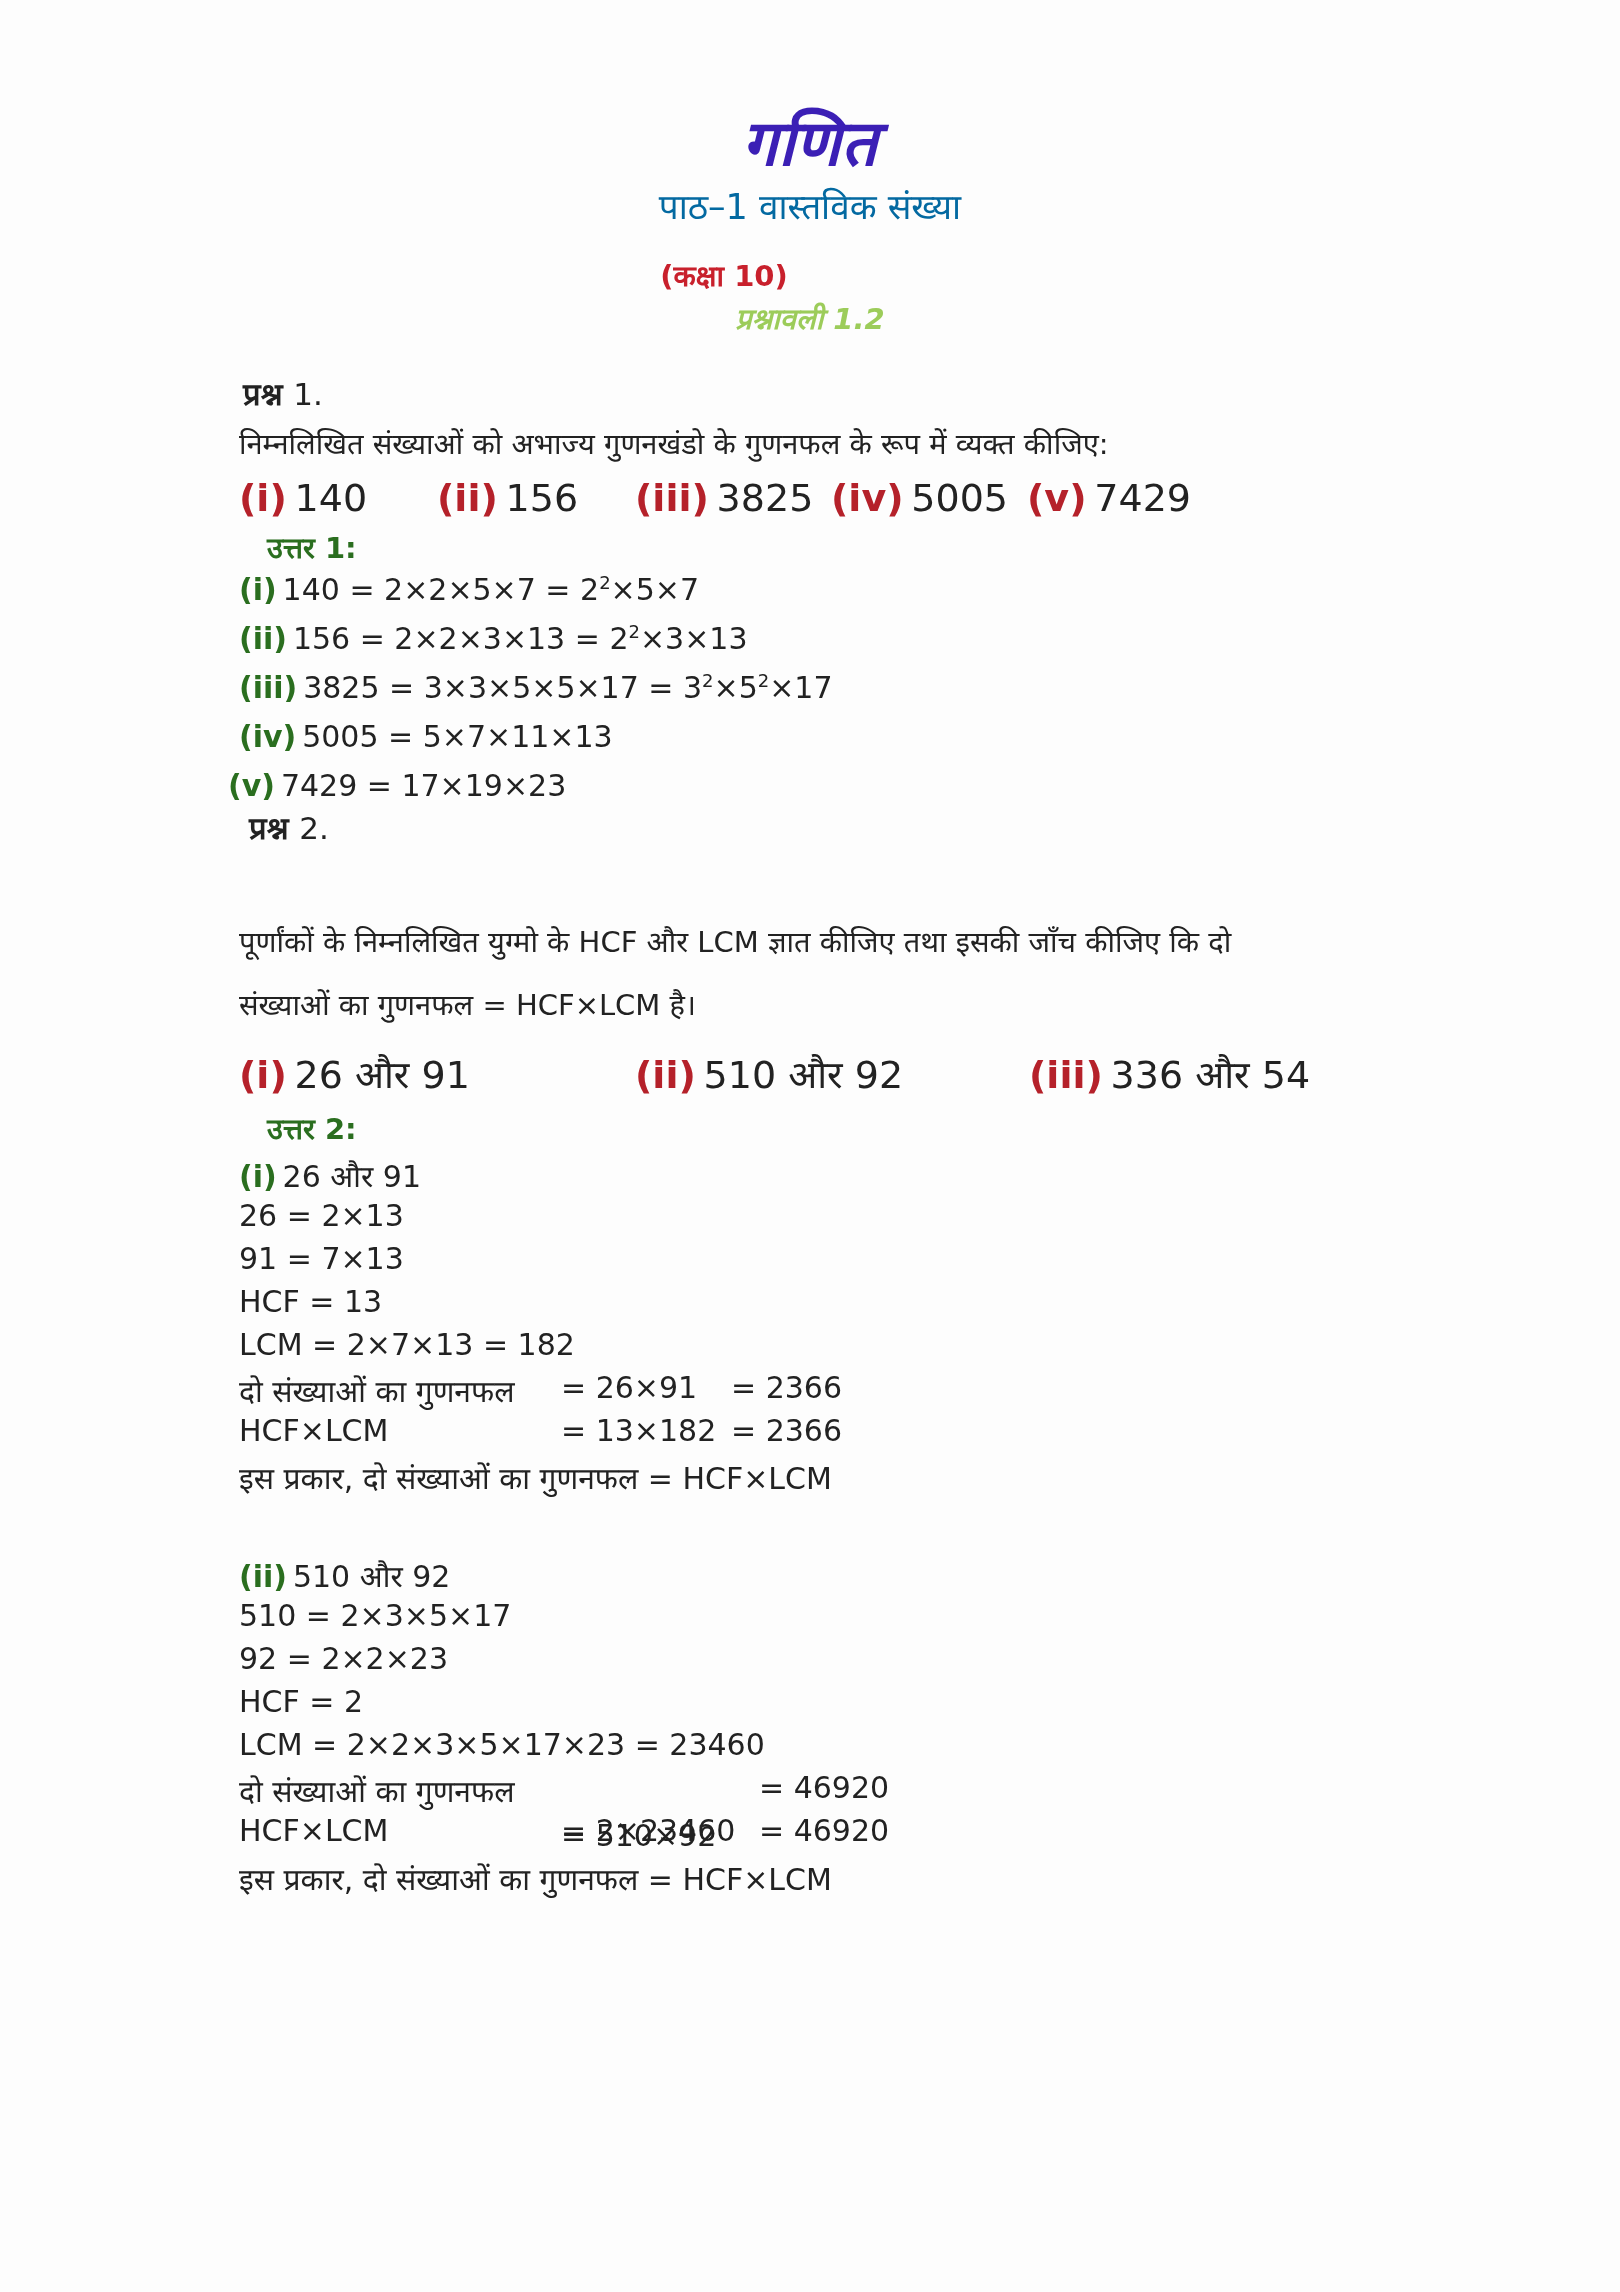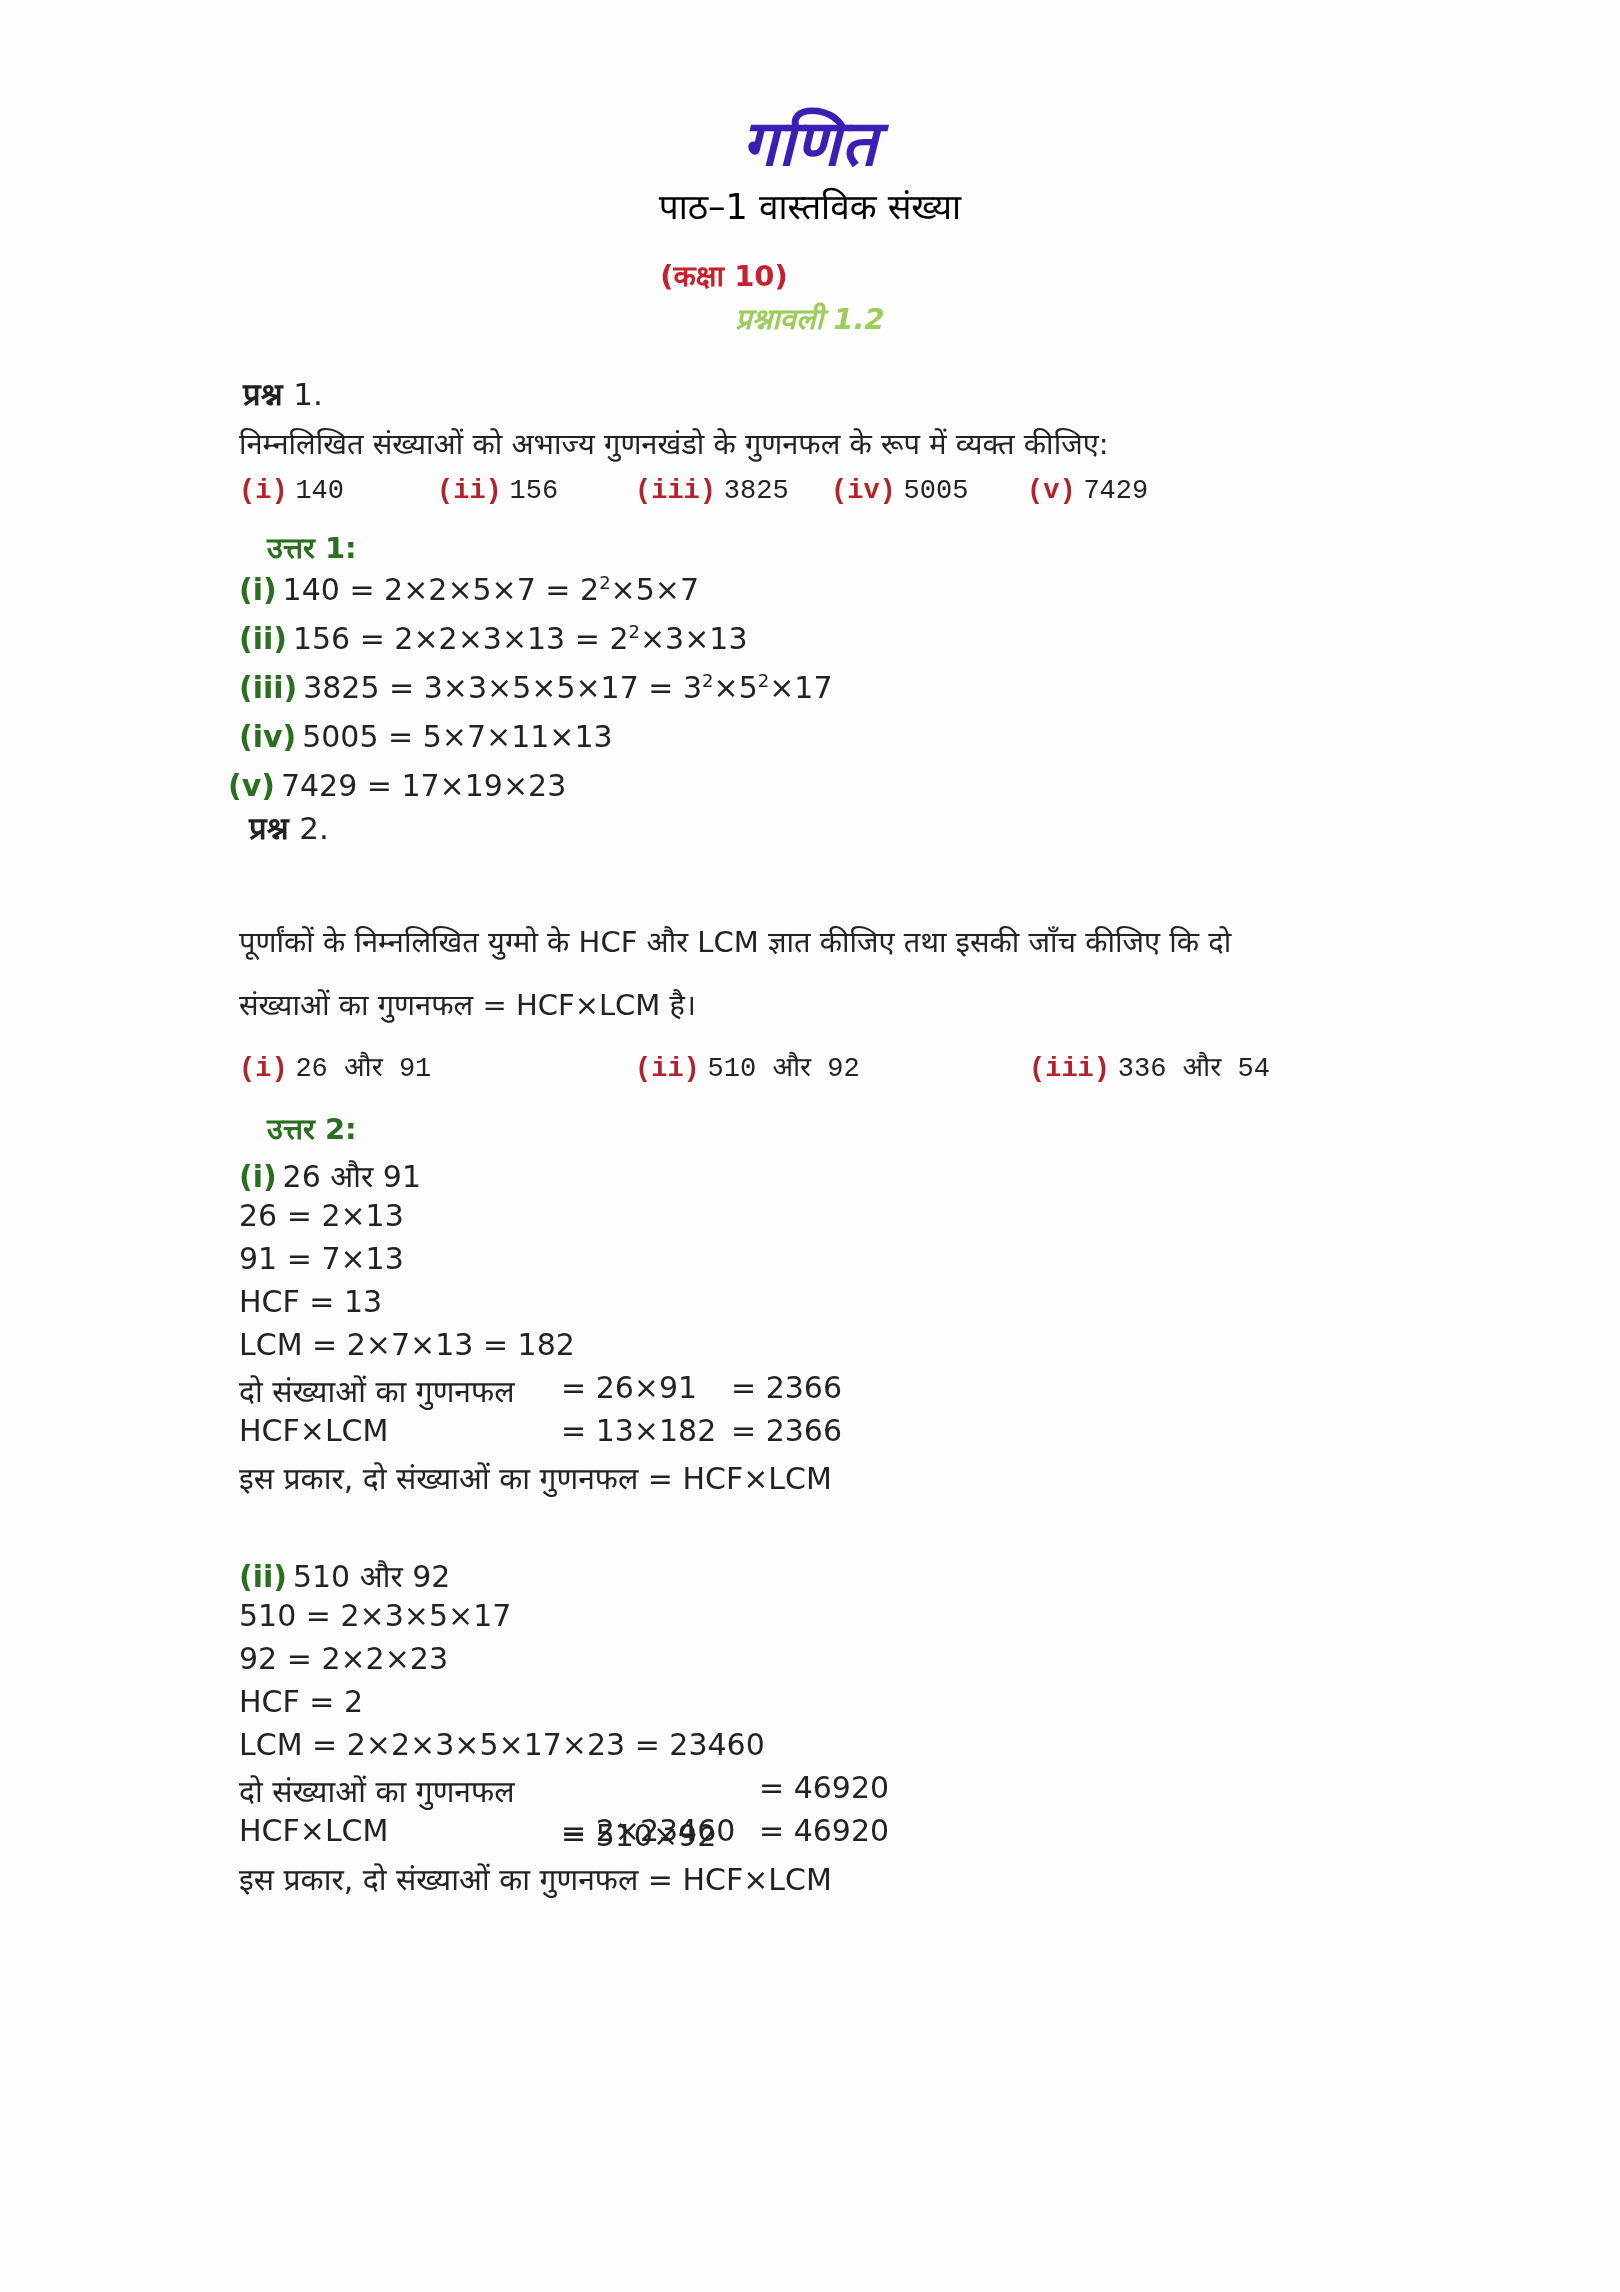--- a/index.html
+++ b/index.html
@@ -9,34 +9,34 @@
     color: #222;
   }
   .abs { position: absolute; white-space: nowrap; }
   .title {
     left: 0; width: 1620px; top: 98px; text-align: center;
     font-size: 63px; font-weight: bold; font-style: italic; color: #3b1fb5;
     letter-spacing: 1px;
   }
   .chapter {
     left: 0; width: 1620px; top: 182px; text-align: center;
-    font-size: 35px; color: #000000;
+    font-size: 35px; color: #0369a1;
   }
   .class-label {
     left: 0; width: 1448px; top: 255px; text-align: center;
     font-size: 29px; font-weight: bold; color: #c8202c;
   }
   .exercise {
     left: 0; width: 1620px; top: 298px; text-align: center;
     font-size: 29px; font-style: italic; font-weight: bold; color: #9ccc5a;
   }
   .q-head { font-size: 31px; font-weight: bold; color: #222; }
   .q-head .num { font-weight: normal; }
   .q-text { font-size: 29px; color: #222; }
-  .opt-row { font-size: 27px; color: #222; font-family: Liberation Mono, monospace; }
+  .opt-row { font-size: 38px; color: #222; }
   .opt-label { color: #b5212a; font-weight: bold; margin-right: 7.8px; }
   .ans-head { font-size: 29px; font-weight: bold; color: #2a6e1f; }
   .ans-line { font-size: 30px; color: #222; }
   .ans-label { color: #2a6e1f; font-weight: bold; margin-right: 5.9px; }
   sup { font-size: 60%; }
 </style>
 </head>
 <body>
 
 <div class="abs title">गणित</div>

